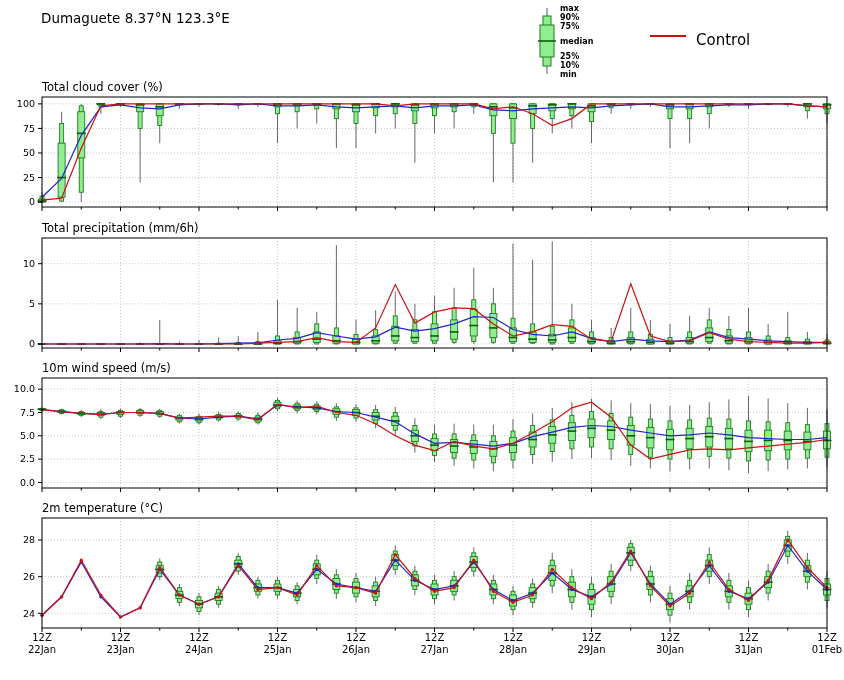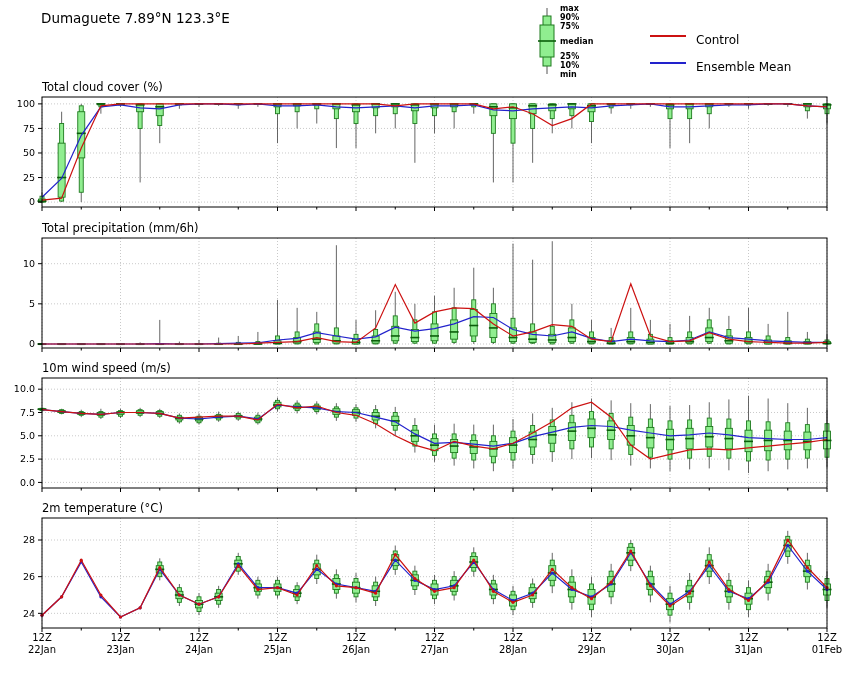--- a/index.html
+++ b/index.html
@@ -15,27 +15,27 @@
   .frame{fill:none;stroke:#000;stroke-width:1;}
   .tick{stroke:#000;stroke-width:1;}
   .box-legend{position:absolute;left:500px;top:2px;font-weight:bold;}
   .box-legend text{font-size:8px;fill:#000;}
   .lg-wh{stroke:#555;stroke-width:1;}
   .lg-box{fill:#90ee90;stroke:#1e7a1e;stroke-width:1;}
   .lg-med{stroke:#0b5d0b;stroke-width:1.6;}
   .line-legend{position:absolute;left:650px;top:22px;}
   .legend-row{display:flex;align-items:center;height:27px;}
   .swatch{display:inline-block;width:36px;height:2px;}
-  .legend-label{margin-left:10px;font-size:12px;margin-top:8px;}
+  .legend-label{margin-left:10px;font-size:15px;margin-top:8px;}
 </style>
 </head>
 <body>
 
 <div class="header">
-  <div>Dumaguete 7.89°N 123.3°E</div>
+  <div>Dumaguete 8.37°N 123.3°E</div>
 </div>
 
 <div class="box-legend">
   <svg width="150" height="80">
     <line class="lg-wh" x1="47" y1="6" x2="47" y2="14"></line>
     <line class="lg-wh" x1="47" y1="64" x2="47" y2="72"></line>
     <rect class="lg-box" x="43" y="14" width="8" height="50"></rect>
     <rect class="lg-box" x="40" y="23" width="14" height="32"></rect>
     <line class="lg-med" x1="38" y1="39" x2="56" y2="39"></line>
     <text x="60" y="9">max</text>
@@ -45,24 +45,20 @@
     <text x="60" y="57">25%</text>
     <text x="60" y="66">10%</text>
     <text x="60" y="75">min</text>
   </svg>
 </div>
 
 <div class="line-legend">
   <div class="legend-row">
     <span class="swatch" style="background-color: rgb(204, 17, 17);"></span>
     <span class="legend-label">Control</span>
-  </div>
-  <div class="legend-row">
-    <span class="swatch" style="background-color: rgb(34, 34, 204);"></span>
-    <span class="legend-label">Ensemble Mean</span>
   </div>
 </div>
 
 <svg id="charts" width="844" height="680">
   <text class="panel-title" x="42" y="91">Total cloud cover (%)</text>
   <text class="panel-title" x="42" y="232">Total precipitation (mm/6h)</text>
   <text class="panel-title" x="42" y="372">10m wind speed (m/s)</text>
   <text class="panel-title" x="42" y="512">2m temperature (°C)</text>
 <g>
       <line x1="42" x2="827" y1="202.08928571428572" y2="202.08928571428572" class="grid"></line>

